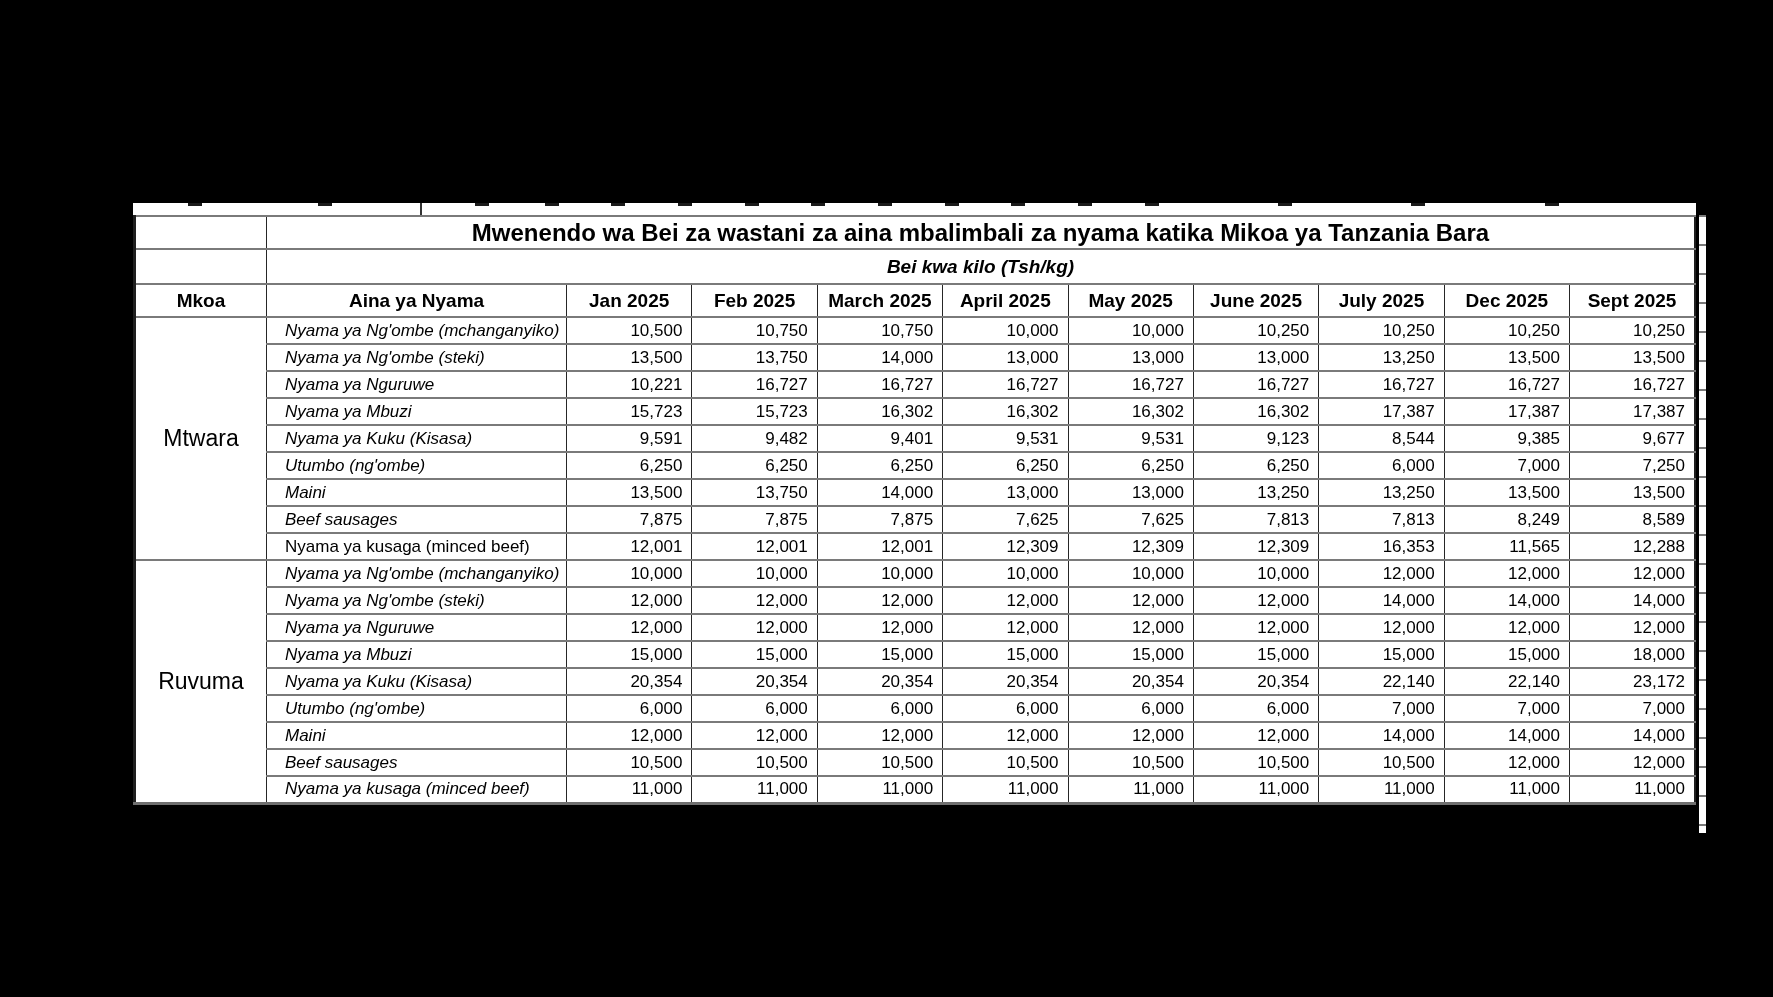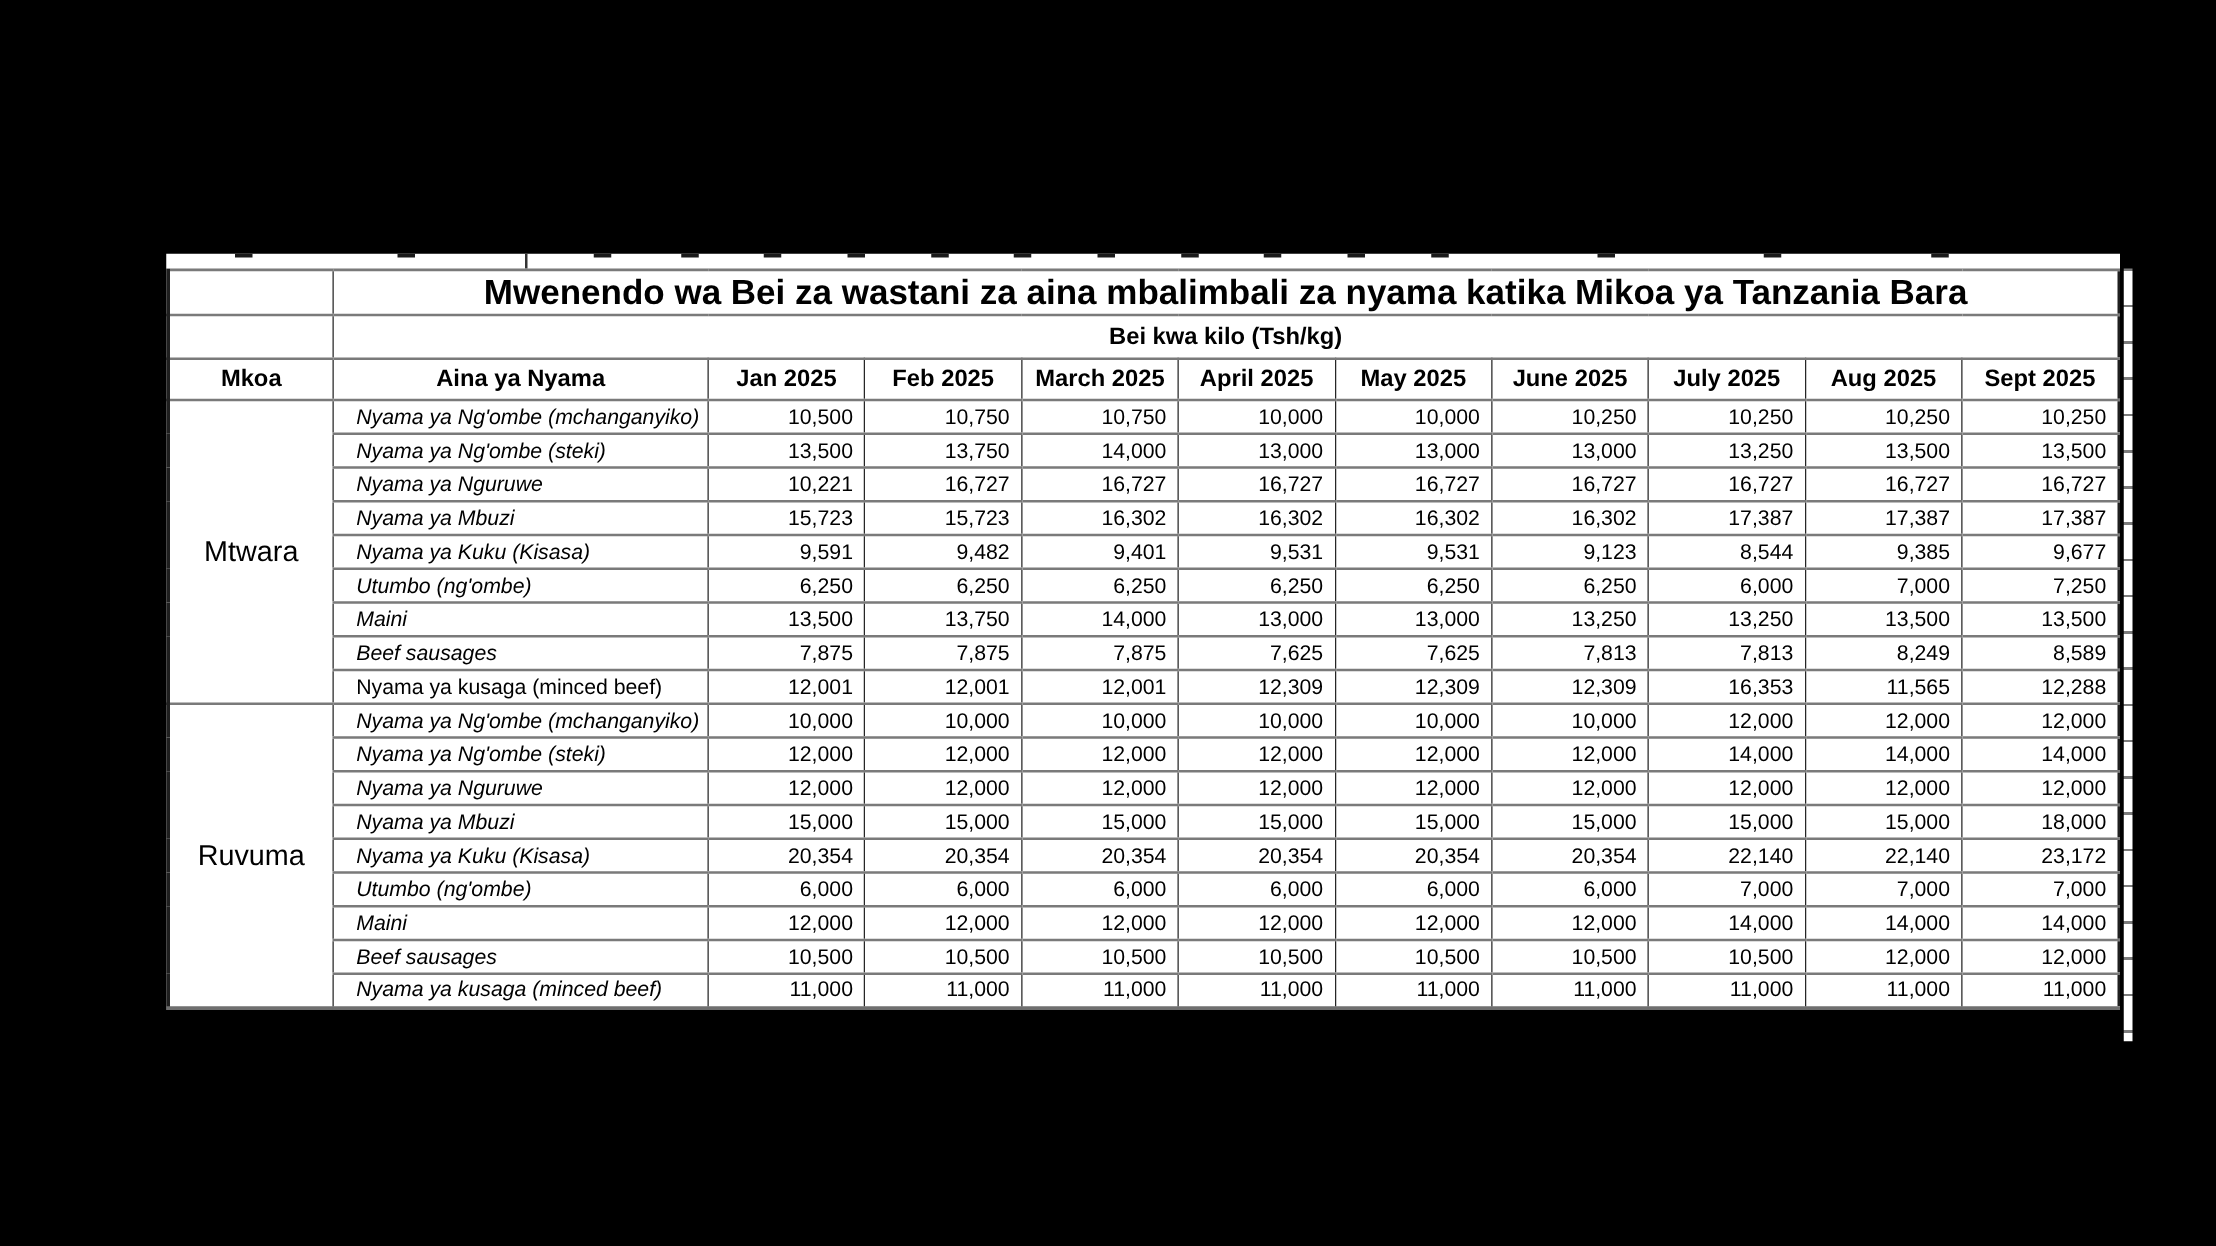--- a/index.html
+++ b/index.html
@@ -38,26 +38,26 @@
   table.price td, table.price th {
     border-left: 1px solid #262626;
     border-right: 1px solid #262626;
     border-top: 2px solid #7a7a7a;
     border-bottom: 2px solid #7a7a7a;
     color: #000;
     overflow: hidden;
     white-space: nowrap;
   }
   tr.r-title td { height: 29px; }
-  tr.r-sub td   { height: 31px; }
+  tr.r-sub td   { height: 31px; font-style: italic; }
   tr.r-head th  { height: 31px; margin-left: 10px; }
   tbody.data tr { height: 27px; }
 
   td.title-cell {
-    font-size: 28px; font-weight: 700; text-align: center;
+    font-size: 24px; font-weight: 700; text-align: center;
   }
   td.subtitle-cell {
     font-size: 19px; font-weight: 700; text-align: center;
   }
   th.colhead {
     font-size: 19px; font-weight: 700; text-align: center; padding: 0 1px;
   }
   td.region {
     font-size: 23px; text-align: center; vertical-align: middle; font-weight: 400;
   }
@@ -122,21 +122,21 @@
           <th class="colhead">Mkoa</th>
           <th class="colhead">Aina ya Nyama</th>
 
         <th class="colhead">Jan 2025</th>
             <th class="colhead">Feb 2025</th>
             <th class="colhead">March 2025</th>
             <th class="colhead">April 2025</th>
             <th class="colhead">May 2025</th>
             <th class="colhead">June 2025</th>
             <th class="colhead">July 2025</th>
-            <th class="colhead">Aug 2025</th>
+            <th class="colhead">Dec 2025</th>
             <th class="colhead">Sept 2025</th>
           </tr>
       </tbody>
       <tbody class="data">
 
       <tr>
             <td class="region" rowspan="9">Mtwara</td>
             <td class="item it">Nyama ya Ng'ombe (mchanganyiko)</td>
             <td class="val">10,500</td>
             <td class="val">10,750</td>

